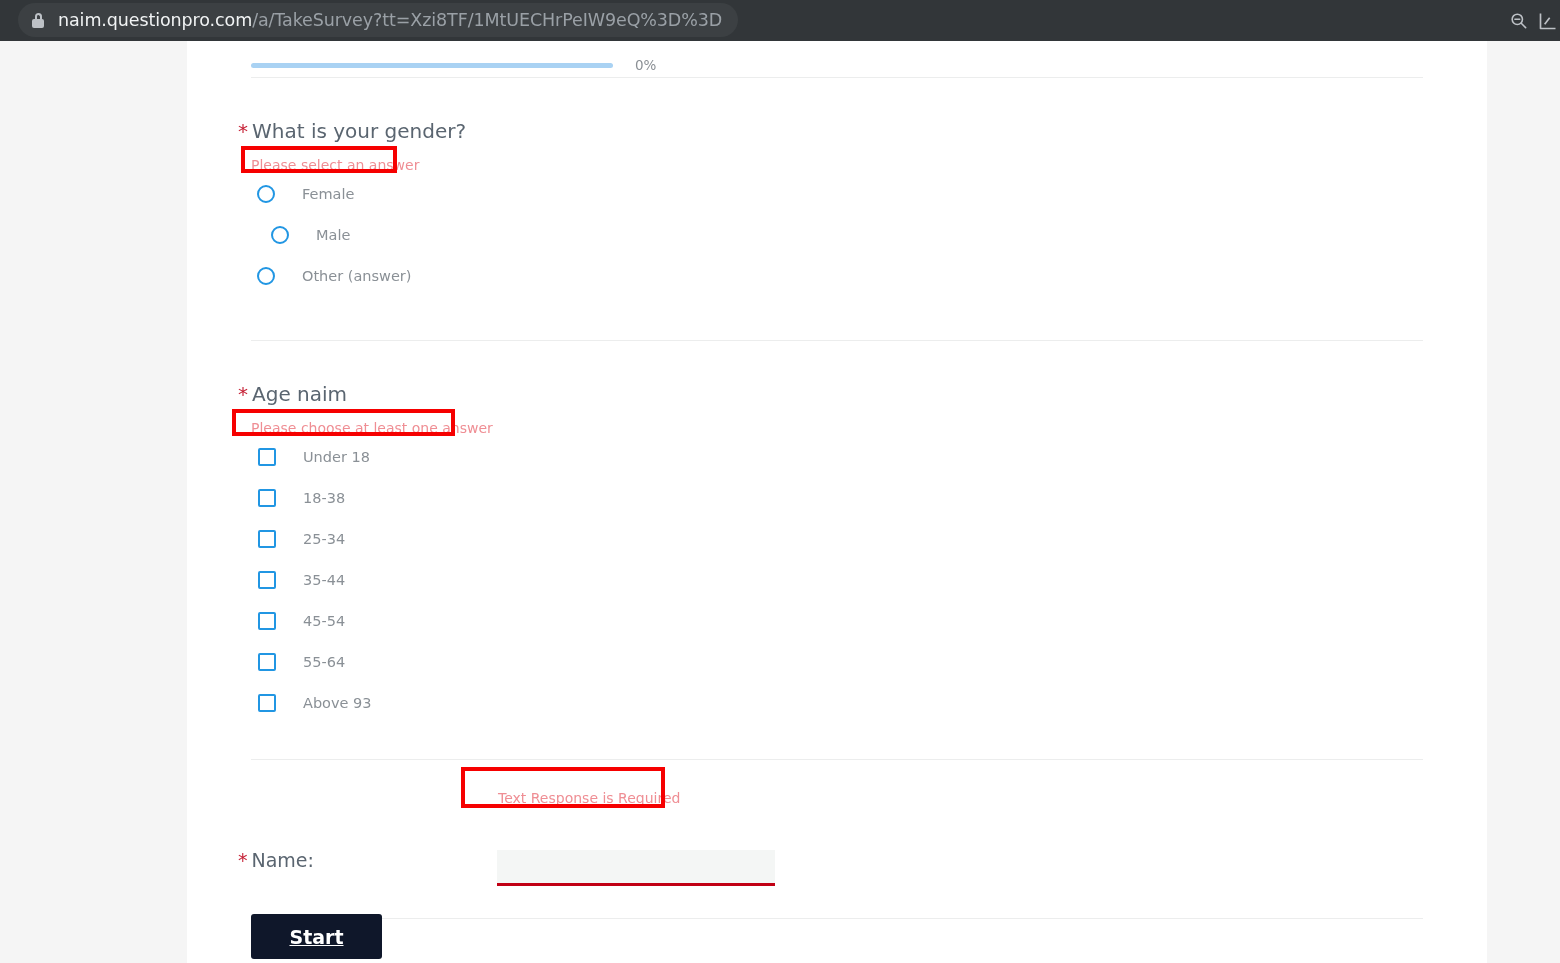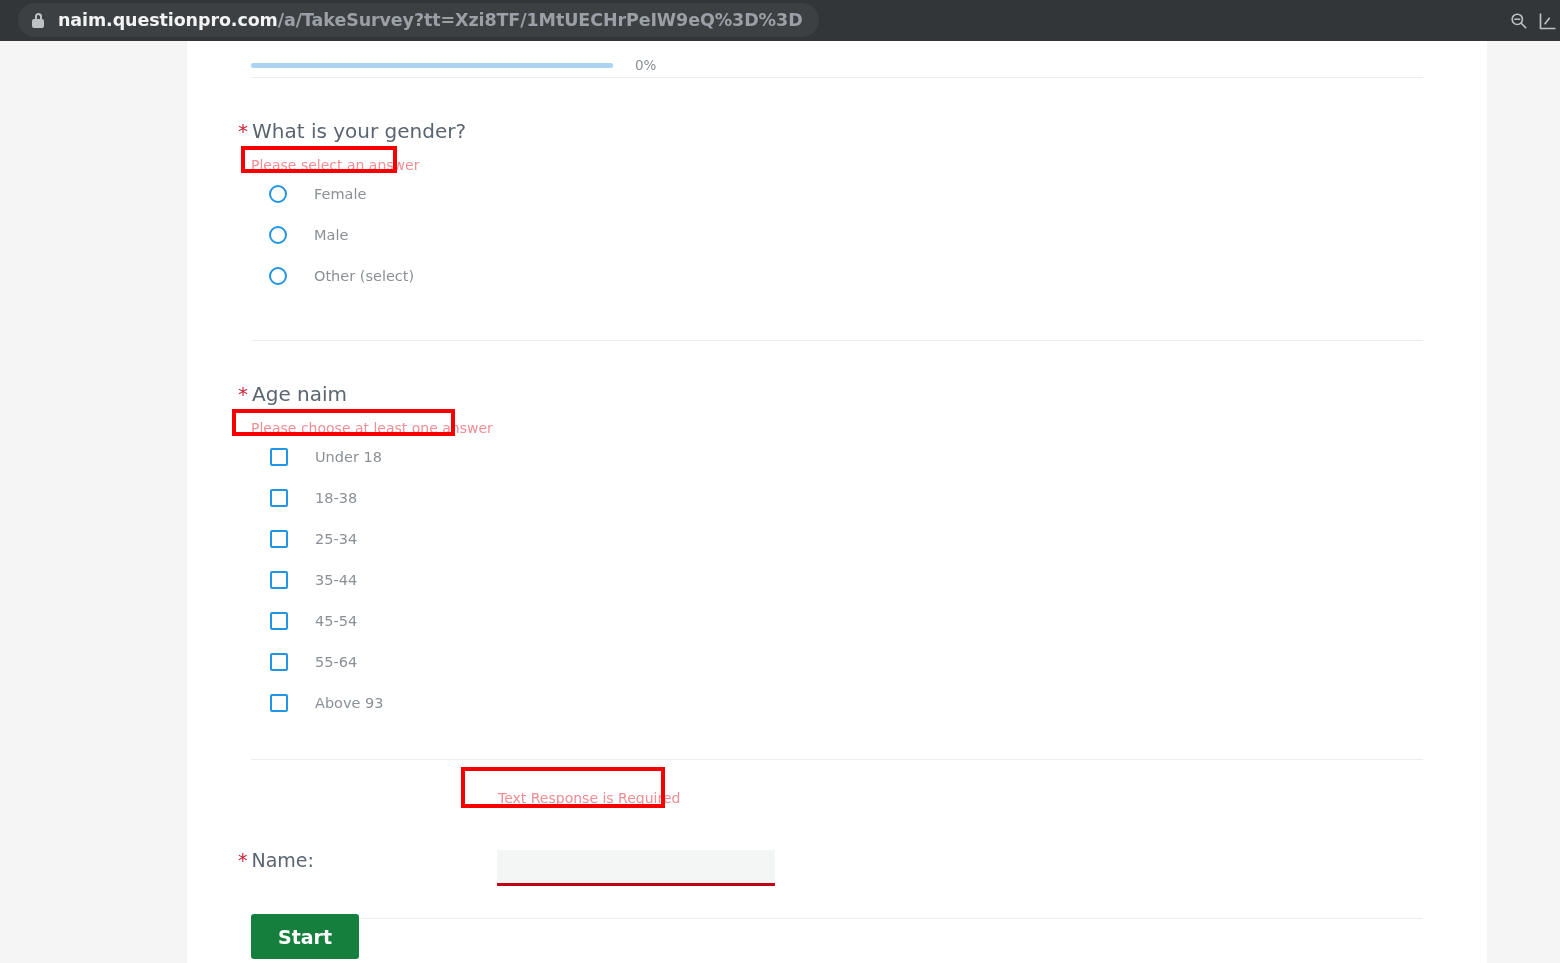--- a/index.html
+++ b/index.html
@@ -17,21 +17,20 @@
 
   
   .browser-bar {
     position: absolute;
     top: 0; left: 0;
     width: 1560px;
     height: 41px;
     background: #323639;
     display: flex;
     align-items: center;
-    font-weight: bold;
   }
   .omnibox {
     position: absolute;
     left: 18px;
     top: 3px;
     height: 34px;
     display: flex;
     align-items: center;
     background: #3c4043;
     border-radius: 17px;
@@ -171,21 +170,20 @@
     border: 4px solid #f60000;
     box-sizing: border-box;
     background: transparent;
     pointer-events: none;
   }
 
   .opt {
     position: absolute;
     display: flex;
     align-items: center;
-    margin-left: 12px;
   }
   .radio {
     width: 18px;
     height: 18px;
     border: 2px solid #2196e3;
     border-radius: 50%;
     box-sizing: border-box;
     flex: none;
   }
   .checkbox {
@@ -231,30 +229,31 @@
     color: #444;
     font-family: "DejaVu Sans", "Liberation Sans", sans-serif;
     padding: 0 6px;
   }
 
   
   .start-btn {
     position: absolute;
     left: 0;
     top: 873px;
-    width: 108px;
+    width: 131px;
     height: 45px;
-    background: #15803d;
+    background: #0f172a;
     color: #ffffff;
     border: none;
     border-radius: 3px;
     font-size: 19px;
     font-weight: bold;
     font-family: "DejaVu Sans", "Liberation Sans", sans-serif;
     cursor: pointer;
+    text-decoration: underline;
   }
 </style>
 </head>
 <body>
 
 <div class="browser-bar">
   <div class="omnibox">
     <span class="lock-icon">
       <span class="shackle"></span>
         <span class="body"></span>
@@ -293,27 +292,27 @@
         <span class="req">*</span><span>What is your gender?</span>
       </div>
 
       <span class="err-msg" style="left:0px; top:116px">Please select an answer</span>
       <div class="annot" style="left:-10px; top:105px; width:156px; height:27px"></div>
 
       <div class="opt" style="left:6px; top:144px">
         <span class="radio"></span>
         <span class="opt-label">Female</span>
       </div>
-      <div class="opt" style="left:6px; top:185px">
+      <div class="opt" style="left:20px; top:185px">
         <span class="radio"></span>
         <span class="opt-label">Male</span>
       </div>
       <div class="opt" style="left:6px; top:226px">
         <span class="radio"></span>
-        <span class="opt-label">Other (select)</span>
+        <span class="opt-label">Other (answer)</span>
       </div>
 
       <div class="divider" style="top:299px"></div>
 
       <div class="q-title" style="top:341px">
         <span class="req">*</span><span>Age naim</span>
       </div>
 
       <span class="err-msg" style="left:0px; top:379px">Please choose at least one answer</span>
       <div class="annot" style="left:-19px; top:368px; width:223px; height:27px"></div>

